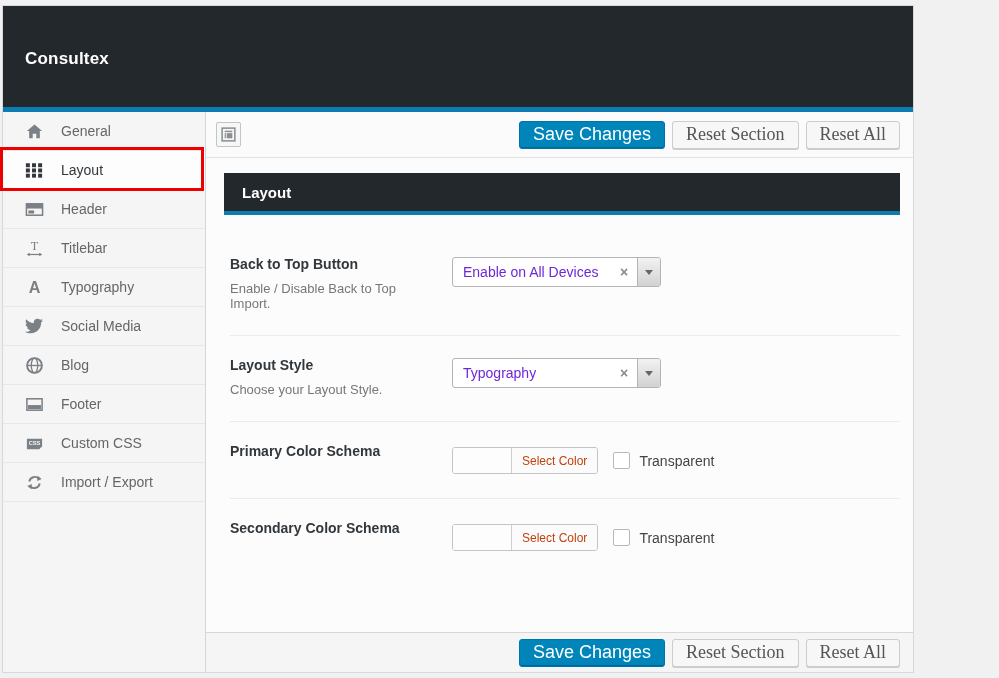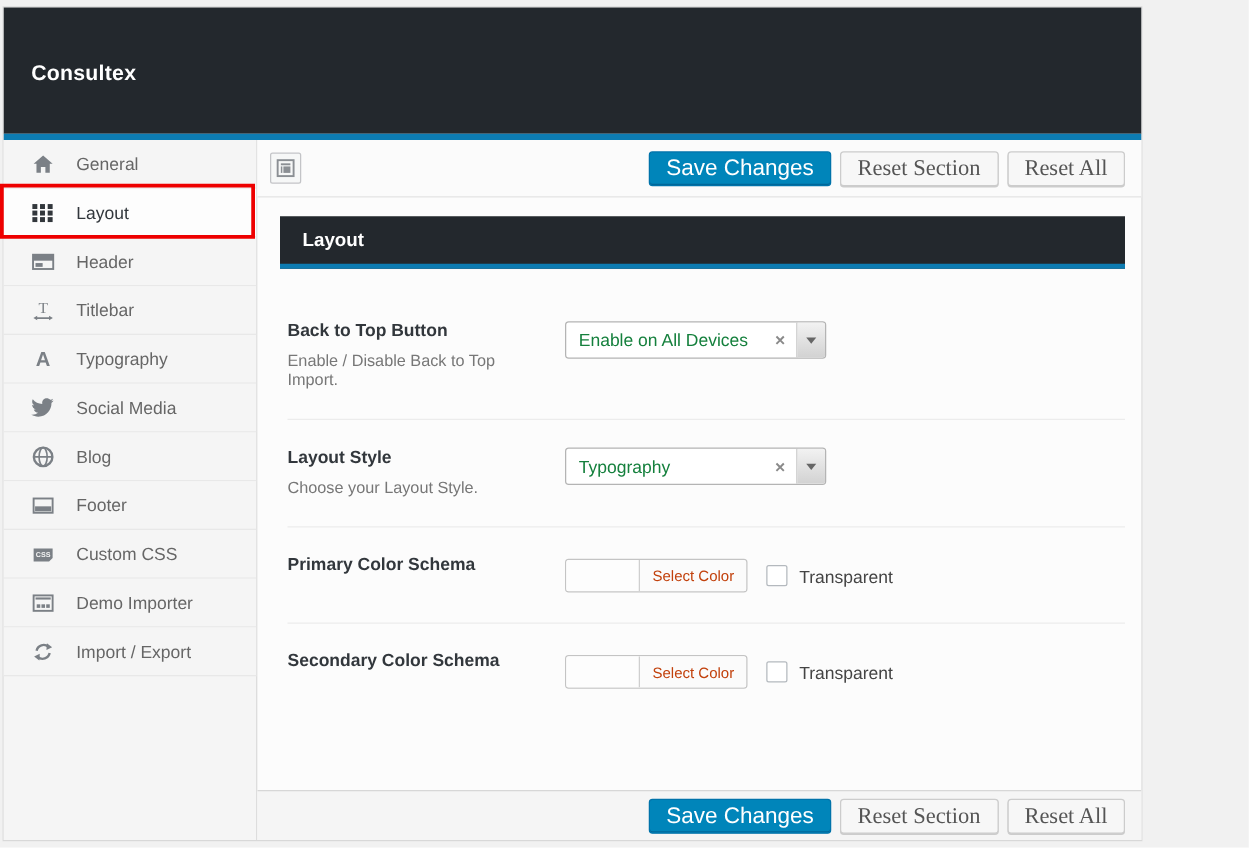--- a/index.html
+++ b/index.html
@@ -123,21 +123,21 @@
   
   .select-box {
     display: inline-flex;
     align-items: center;
     height: 30px;
     border: 1px solid #b4b4b4;
     border-radius: 3px;
     background: #fff;
     cursor: pointer;
   }
-  .select-value { width: 158px; padding-left: 10px; font-size: 14px; color: #15803d; }
+  .select-value { width: 158px; padding-left: 10px; font-size: 14px; color: #6d28d9; }
   .select-clear { color: #8a8a8a; font-weight: bold; font-size: 14px; padding: 0 9px; line-height: 28px; }
   .select-arrow-btn {
     width: 23px; height: 28px;
     border-left: 1px solid #b4b4b4;
     border-radius: 0 2px 2px 0;
     background: linear-gradient(#f2f2f2, #d2d2d2);
     display: flex; align-items: center; justify-content: center;
   }
   .arrow-down {
     width: 0; height: 0;
@@ -296,32 +296,20 @@
       <div class="side-item">
         <span class="icon">
           <svg width="19" height="19" viewBox="0 0 20 20">
             <path d="M2 5 h16 v8 l-3 3 h-13 z"></path>
             <text x="10" y="12" text-anchor="middle" font-family="Liberation Sans, sans-serif" font-weight="bold" font-size="6" fill="#f5f5f5">CSS</text>
           </svg>
         </span>
         <span>Custom CSS</span>
       </div>
 
-      <div class="side-item">
-        <span class="icon">
-          <svg width="19" height="19" viewBox="0 0 20 20">
-            <rect x="2" y="3.5" width="16" height="13" fill="none" stroke="#7b8086" stroke-width="1.6"></rect>
-            <rect x="3.6" y="5.2" width="12.8" height="1.8"></rect>
-            <rect x="4.6" y="11" width="3" height="3"></rect>
-              <rect x="8.6" y="11" width="3" height="3"></rect>
-              <rect x="12.6" y="11" width="3" height="3"></rect>
-          </svg>
-        </span>
-        <span>Demo Importer</span>
-      </div>
 
 
       <div class="side-item">
         <span class="icon">
           <svg width="19" height="19" viewBox="0 0 20 20">
             <path d="M4.5 9 A 6 6 0 0 1 14.5 5.8" fill="none" stroke="#7b8086" stroke-width="2"></path>
             <polygon points="13.2,2.8 17.6,6.2 12.8,8.4"></polygon>
             <path d="M15.5 11 A 6 6 0 0 1 5.5 14.2" fill="none" stroke="#7b8086" stroke-width="2"></path>
             <polygon points="6.8,17.2 2.4,13.8 7.2,11.6"></polygon>
           </svg>

